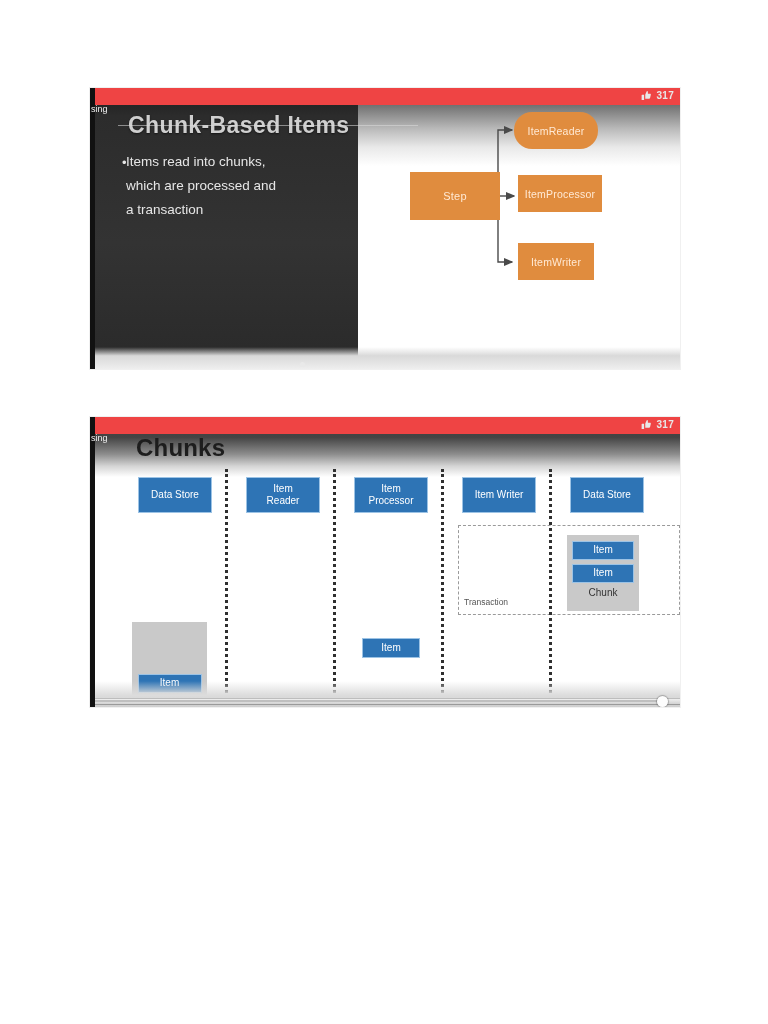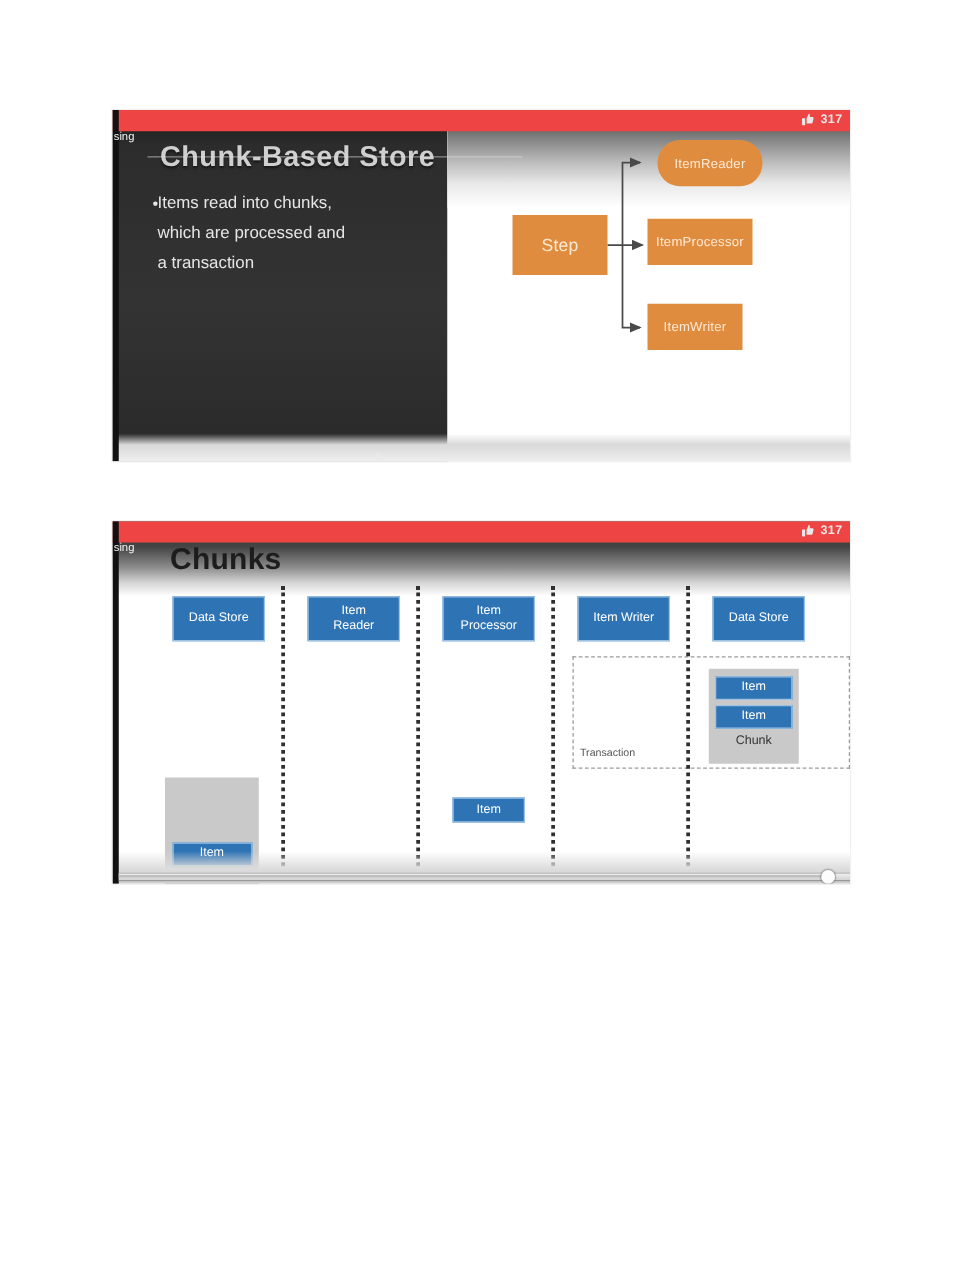--- a/index.html
+++ b/index.html
@@ -50,22 +50,22 @@
   .s1-bullet{position:absolute;left:32px;top:62px;width:210px;z-index:4;
              color:#e6e6e6;font-size:13.5px;line-height:1.78;}
   .s1-bullet .dot{position:absolute;left:0;top:1px;font-size:13px;}
   .s1-bullet .txt{display:block;margin-left:4px;}
 
   
   .diagram{position:absolute;left:268px;top:0;right:0;bottom:0;z-index:3;}
   .obox{position:absolute;background:#e08c3e;color:#ffe9d4;
         font-size:10.5px;display:flex;align-items:center;justify-content:center;
         letter-spacing:.2px;}
-  .obox.step{left:52px;top:84px;width:76px;height:48px;font-size:14px;}
-  .obox.r1{left:168px;top:24px;width:84px;height:37px;border-radius:18px;}
+  .obox.step{left:52px;top:84px;width:90px;height:48px;font-size:11px;}
+  .obox.r1{left:156px;top:24px;width:84px;height:37px;border-radius:18px;}
   .obox.r2{left:160px;top:87px;width:84px;height:37px;}
   .obox.r3{left:160px;top:155px;width:76px;height:37px;}
 
   
   #slide2{left:90px;top:417px;width:590px;height:290px;
           box-shadow:0 0 0 1px rgba(0,0,0,.06);}
   .s2-bg{position:absolute;inset:0;background:#ffffff;}
   .s2-glare{position:absolute;left:0;right:0;top:0;height:60px;
             background:linear-gradient(180deg,#3d3d3d 0%,#444 34%,#8d8d8d 62%,#d5d5d5 82%,#fff 100%);
             z-index:2;}
@@ -123,21 +123,21 @@
           <line x1="128" y1="108" x2="156" y2="108" stroke="#4a4a4a" stroke-width="1.4" marker-end="url(#ah)"></line>
           <path d="M140,108 L140,42 L154,42" fill="none" stroke="#4a4a4a" stroke-width="1.4" marker-end="url(#ah)"></path>
           <path d="M140,108 L140,174 L154,174" fill="none" stroke="#4a4a4a" stroke-width="1.4" marker-end="url(#ah)"></path>
         </svg>
         <div class="obox step">Step</div>
         <div class="obox r1">ItemReader</div>
         <div class="obox r2">ItemProcessor</div>
         <div class="obox r3">ItemWriter</div>
       </div>
 
-      <div class="s1-title">Chunk-Based Store</div>
+      <div class="s1-title">Chunk-Based Items</div>
       <div class="scanline"></div>
 
       <div class="s1-bullet">
         <span class="dot">•</span>
         <span class="txt">Items read into chunks,</span>
         <span class="txt">which are processed and</span>
         <span class="txt">a transaction</span>
       </div>
 
       <div class="topbar">

